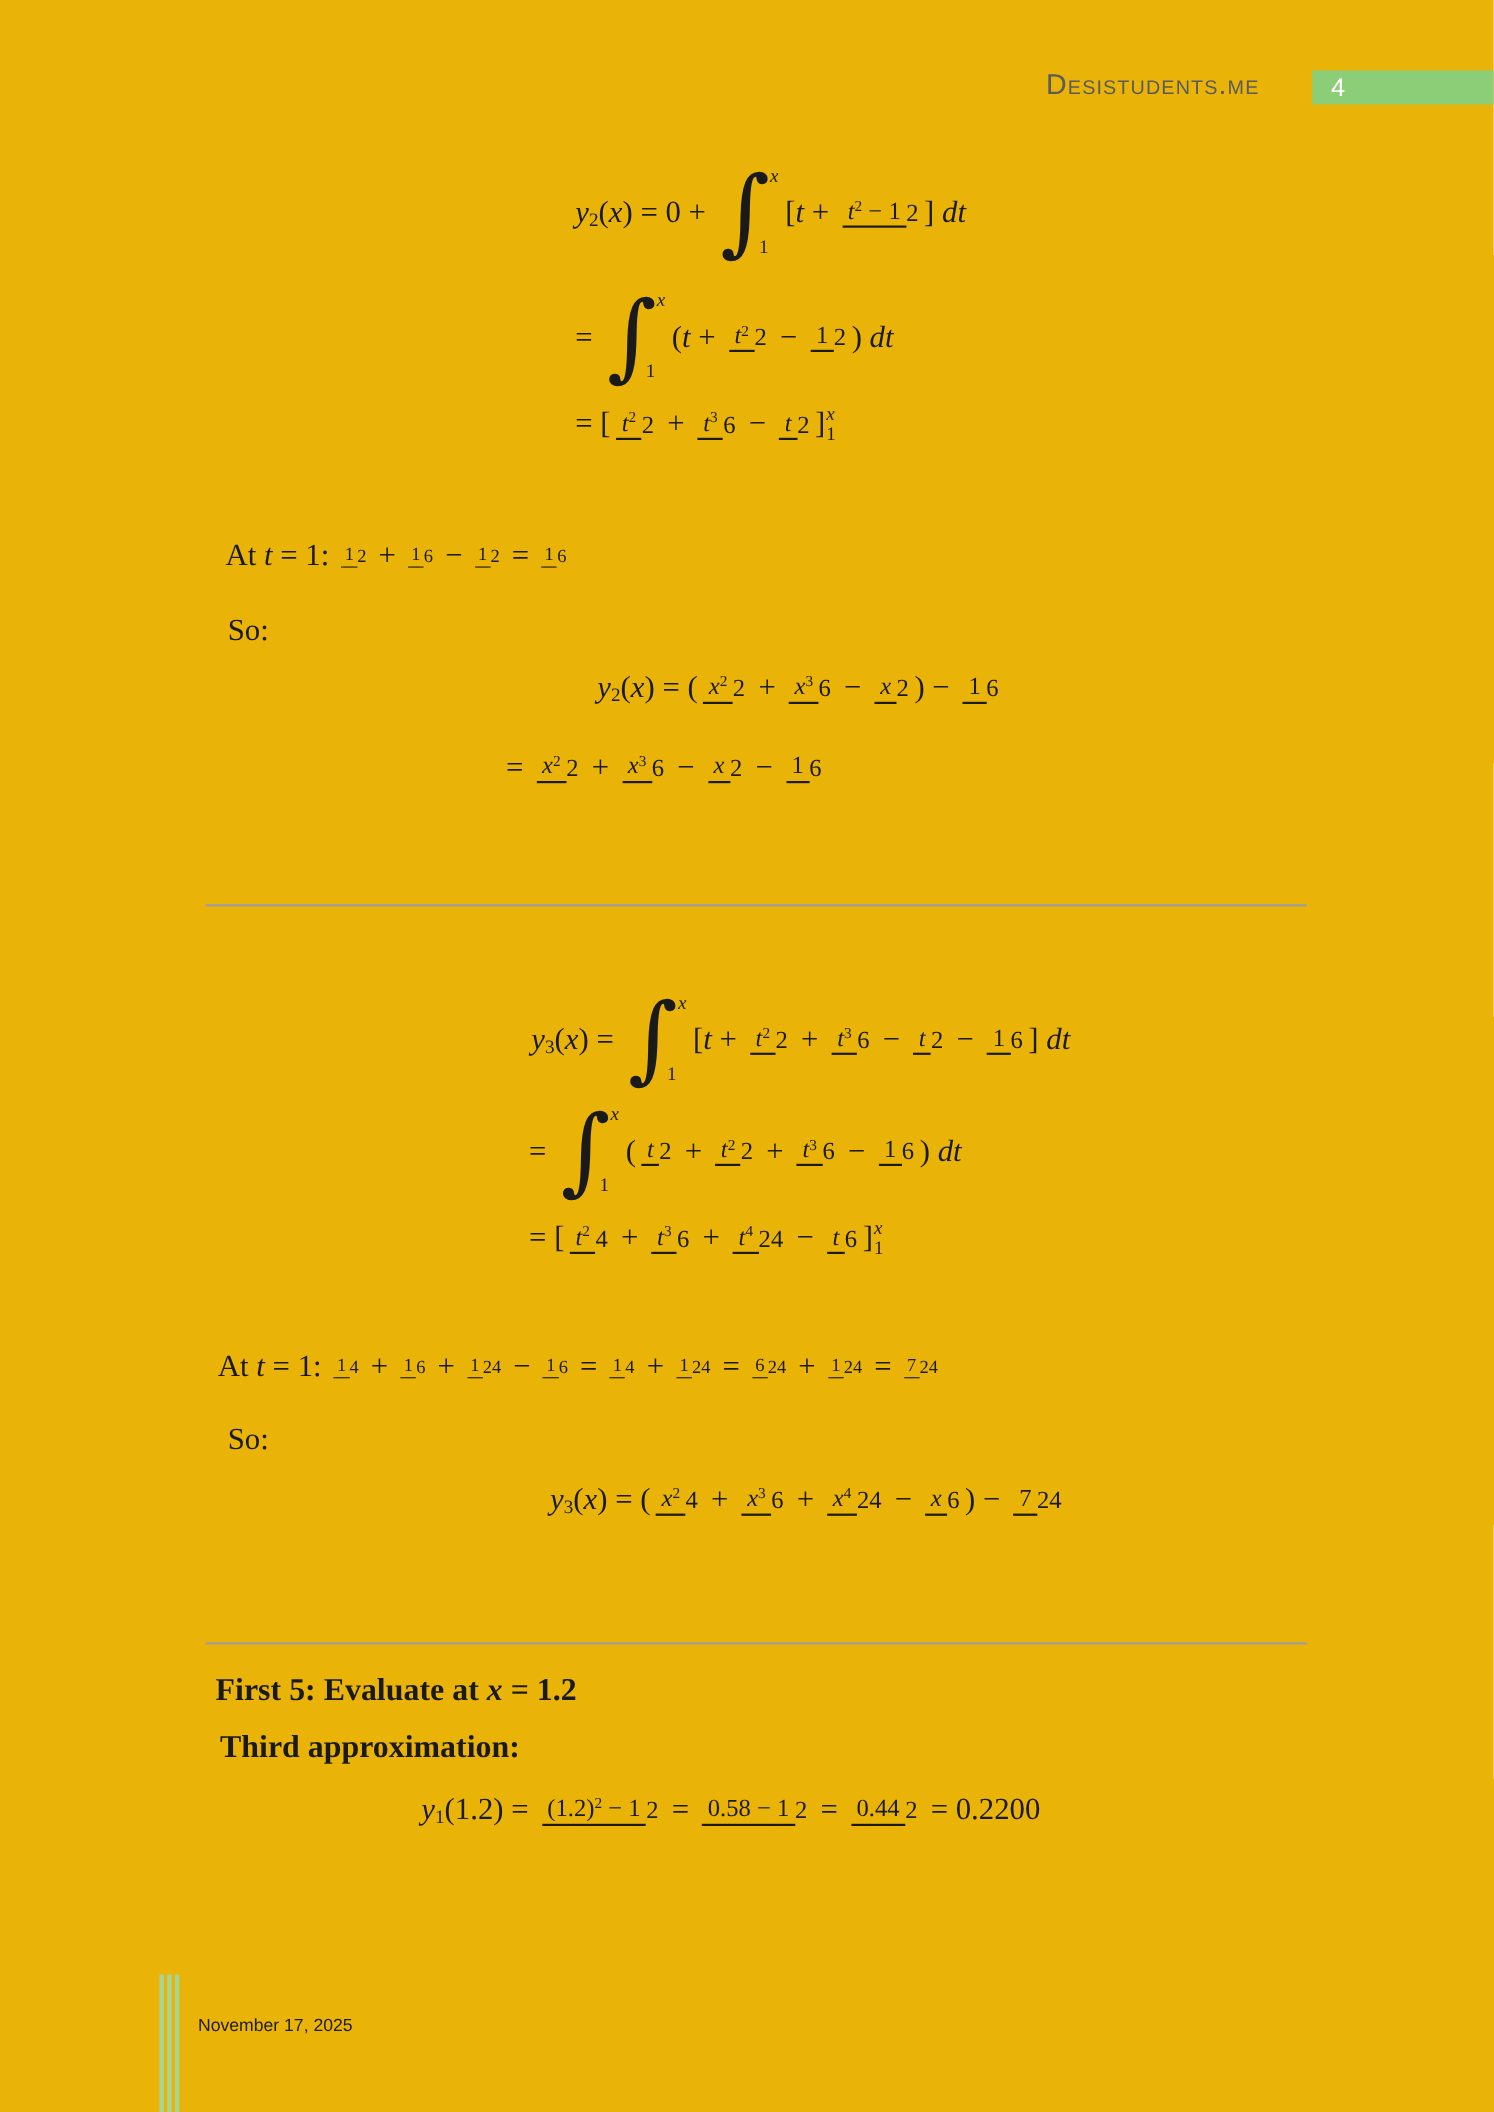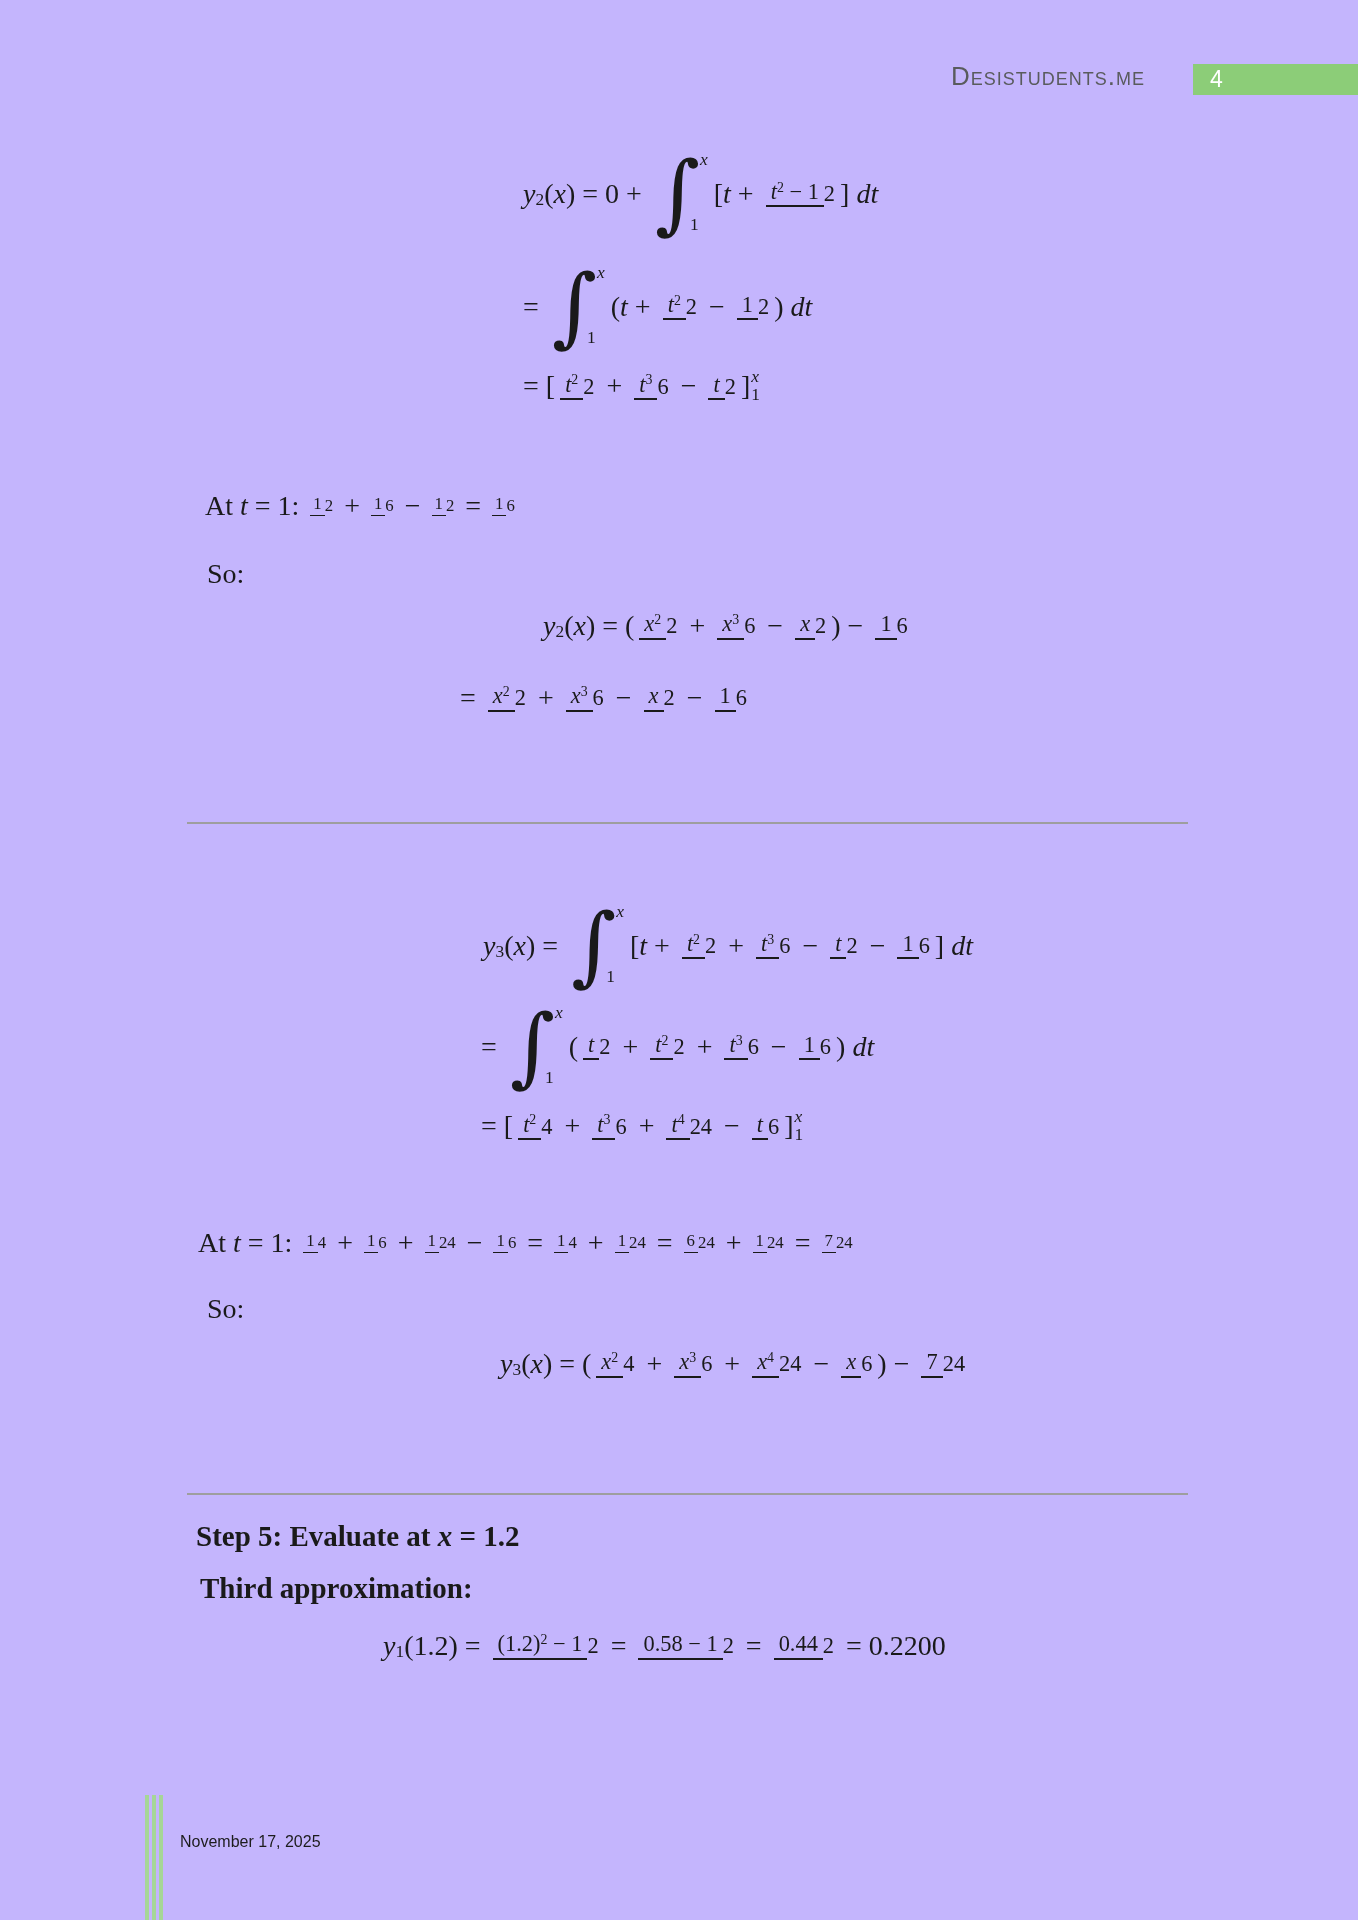--- a/index.html
+++ b/index.html
@@ -1,16 +1,16 @@
 <!DOCTYPE html>
 <html><head>
 <meta charset="utf-8">
 <style>
   html,body{margin:0;padding:0;background:#fff;}
-  #page{position:relative;width:1358px;height:1920px;background:#c4b5fd;overflow:hidden;
+  #page{position:relative;width:1358px;height:1920px;background:#eab308;overflow:hidden;
         font-family:"Liberation Serif","DejaVu Serif",serif;color:#1a1a1a;}
 
   
   .site{position:absolute;top:60px;right:213px;font-family:"Liberation Sans","DejaVu Sans",sans-serif;
         font-variant:small-caps;letter-spacing:1px;font-size:26px;color:#595b5d;font-weight:500;line-height:32px;}
   .badge{position:absolute;top:64px;left:1193px;width:165px;height:31px;}
   .badge .num{display:block;padding-left:17px;line-height:31px;font-size:23px;color:#ffffff;
         font-family:"Liberation Sans","DejaVu Sans",sans-serif;}
 
   
@@ -221,21 +221,21 @@
       <span class="frac"><span class="num"><span class="it">x</span><span class="sup">4</span></span><span class="den"><span>24</span></span></span>
       <span> − </span>
       <span class="frac"><span class="num"><span class="it">x</span></span><span class="den"><span>6</span></span></span>
       <span>) − </span>
       <span class="frac"><span class="num"><span>7</span></span><span class="den"><span>24</span></span></span>
     </div>
 
   <div class="divider" style="top: 1493px; background: rgb(158, 158, 158);"></div>
 
   <h2 class="ml hml" style="left:196px;top:1518px;margin:0;">
-      <span class="bd">Step</span>
+      <span class="bd">First</span>
       <span class="bd"> 5: </span>
       <span class="bd">Evaluate</span>
       <span class="bd"> </span>
       <span class="bd">at</span>
       <span class="bd"> </span>
       <span class="it">x</span>
       <span> = 1.2</span>
     </h2>
   <h3 class="h" style="left:200px;top:1572px;margin:0;">Third approximation:</h3>
 

